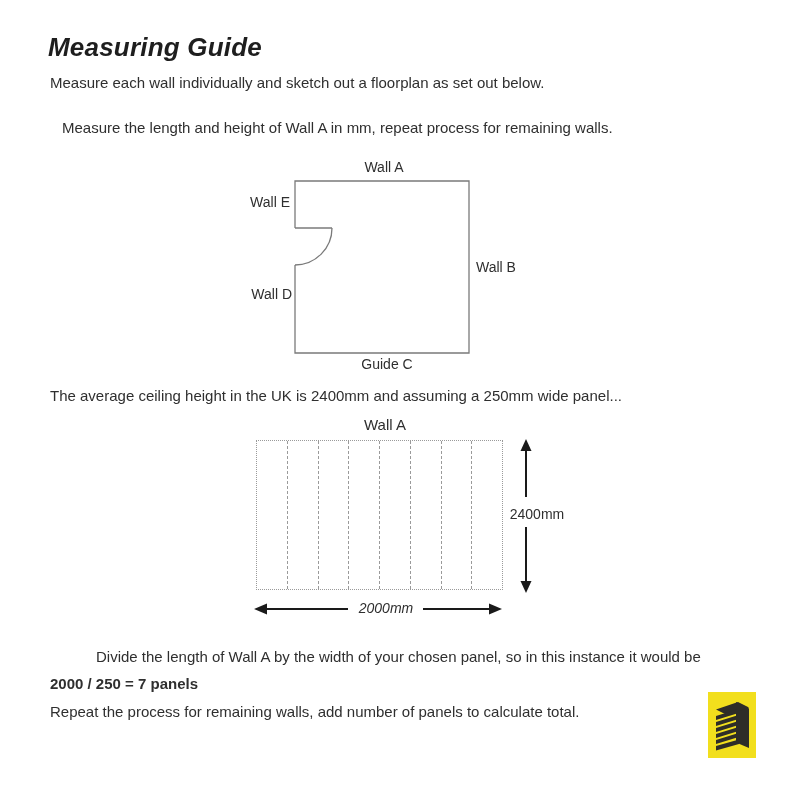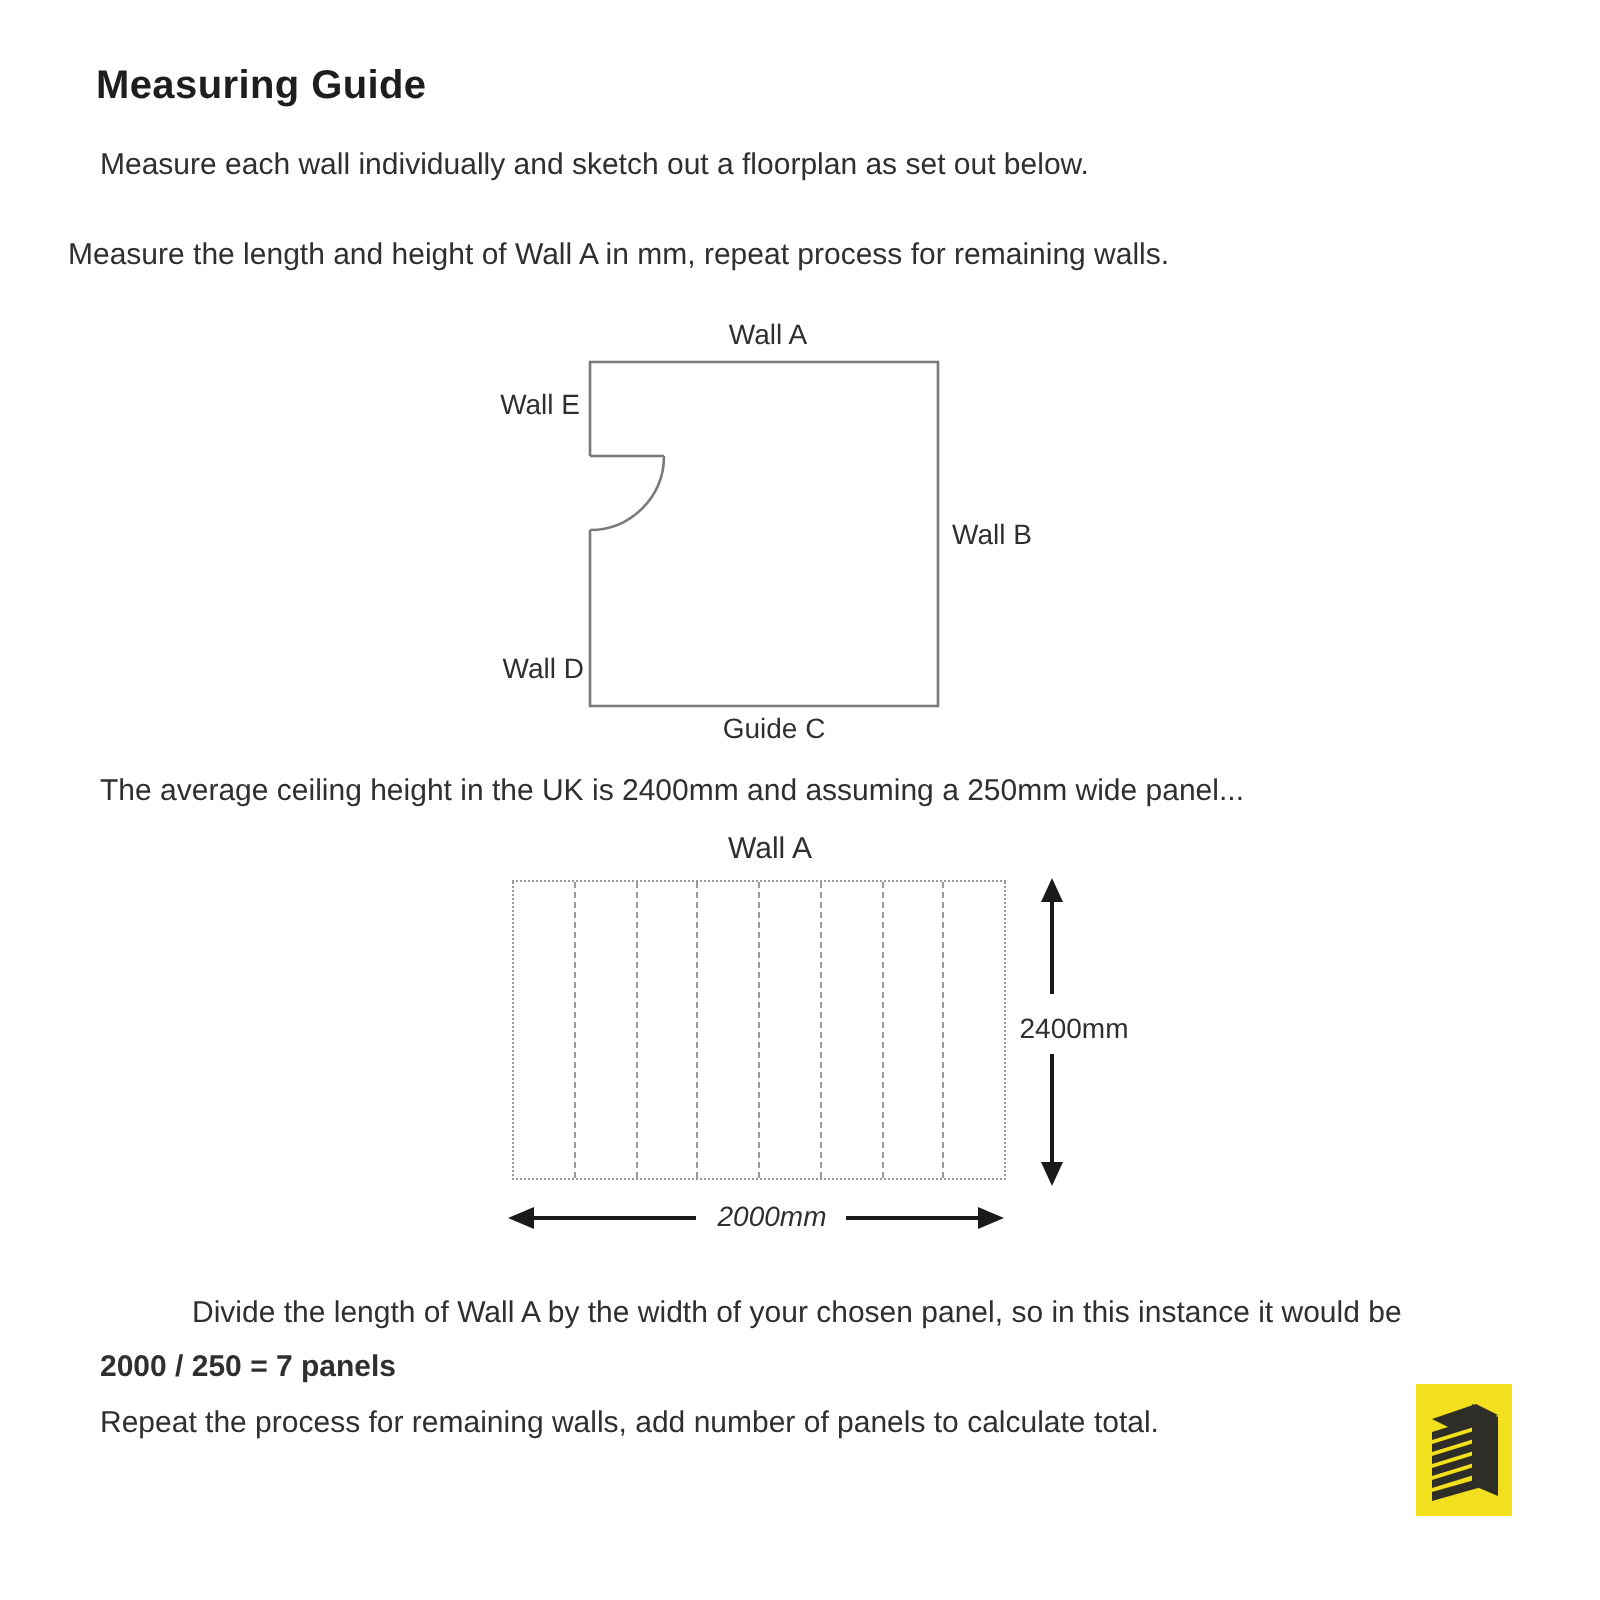--- a/index.html
+++ b/index.html
@@ -13,25 +13,26 @@
   html,body{width:800px;height:800px;}
   body{
     background:#ffffff;
     font-family:"Liberation Sans", sans-serif;
     color:var(--color-text);
     position:relative;
     overflow:hidden;
   }
   .abs{position:absolute;}
   .title{
-    font-size:20px;
+    font-size:26px;
     font-weight:bold;
     color:var(--color-title);
     letter-spacing:0.2px;
     white-space:nowrap;
+    font-style:italic;
   }
   .txt{font-size:15px;line-height:1.2;white-space:nowrap;}
   .bold{font-weight:bold;}
   .lbl{font-size:14px;white-space:nowrap;}
   .center{transform:translate(-50%,-50%);}
   .anchor-right{transform:translate(-100%,-50%);}
   .anchor-left{transform:translate(0,-50%);}
   .floorplan path{stroke:var(--color-diagram_line);fill:none;stroke-width:1.3;}
   .dim-arrow line{stroke:var(--color-arrow);stroke-width:2;}
   .dim-arrow polygon{fill:var(--color-arrow);}
@@ -42,31 +43,31 @@
   }
   .panel-cell{flex:1 1 0;}
   .panel-cell + .panel-cell{border-left:1px dashed var(--color-panel_line);}
 </style>
 </head>
 <body>
 
 <div class="abs title" style="left:48px;top:32px;">Measuring Guide</div>
 
 <div class="abs txt" style="left:50px;top:74px;">Measure each wall individually and sketch out a floorplan as set out below.</div>
-<div class="abs txt" style="left:34px;top:119px;">Measure the length and height of Wall A in mm, repeat process for remaining walls.</div>
+<div class="abs txt" style="left:62px;top:119px;">Measure the length and height of Wall A in mm, repeat process for remaining walls.</div>
 
 <svg class="abs floorplan" style="left:290px;top:176px;" width="190" height="185" viewBox="0 0 190 185">
   <path d="M5,52 L5,5 L179,5 L179,177 L5,177 L5,89"></path>
   <path d="M5,52 L42,52"></path>
   <path d="M42,52 A37,37 0 0 1 5,89"></path>
 </svg>
 <div class="abs lbl center" style="left:384px;top:167px;">Wall A</div>
 <div class="abs lbl anchor-right" style="left:290px;top:202px;">Wall E</div>
 <div class="abs lbl anchor-left" style="left:476px;top:267px;">Wall B</div>
-<div class="abs lbl anchor-right" style="left:292px;top:294px;margin-top:40px;">Wall D</div>
+<div class="abs lbl anchor-right" style="left:292px;top:294px;">Wall D</div>
 <div class="abs lbl center" style="left:387px;top:364px;">Guide C</div>
 
 <div class="abs txt" style="left:50px;top:387px;">The average ceiling height in the UK is 2400mm and assuming a 250mm wide panel...</div>
 
 <div class="abs txt center" style="left:385px;top:425px;">Wall A</div>
 <div class="abs panel-grid" style="left:256px;top:440px;width:247px;height:150px;">
     <div class="panel-cell"></div>
     <div class="panel-cell"></div>
     <div class="panel-cell"></div>
     <div class="panel-cell"></div>

